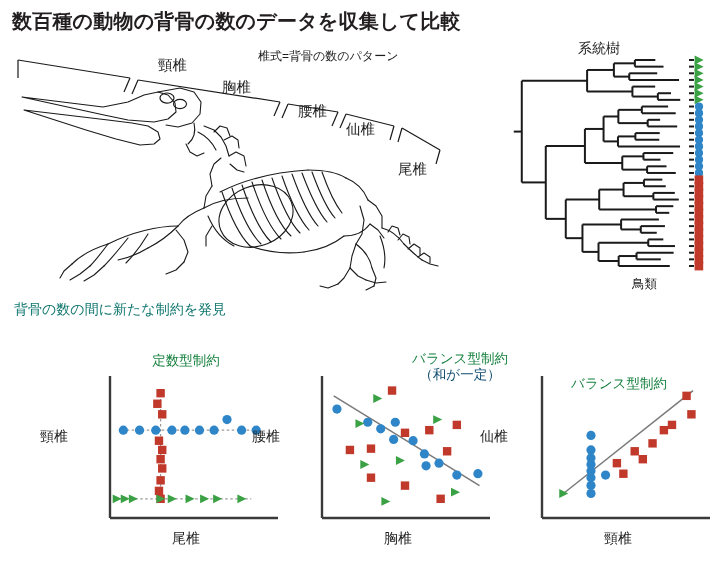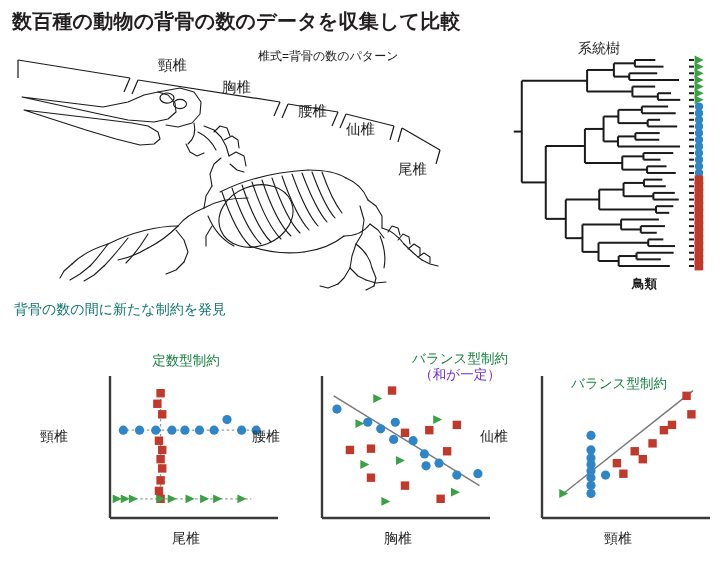--- a/index.html
+++ b/index.html
@@ -30,35 +30,35 @@
   .vert-label{
     font-size:14.5px;color:#1d1d1d;white-space:nowrap;
   }
   #lbl-pattern{font-size:12px;color:#1d1d1d;white-space:nowrap;}
 
   
   #phylo-block{left:505px;top:38px;width:216px;height:240px;}
   #phylo-title{
     left:578px;top:40px;font-size:14px;color:#1d1d1d;white-space:nowrap;
   }
-  #legend{left:612px;top:276px;width:110px;font-weight:bold;}
+  #legend{left:612px;top:276px;width:110px;}
   .legend-row{display:flex;align-items:center;height:16px;margin-bottom:2px;}
   .legend-mark{width:14px;height:14px;margin-right:6px;position:relative;flex:0 0 14px;}
   .mk-square{background:#c0392b;width:10px;height:10px;margin:2px;}
   .mk-circle{background:#2e86c8;width:11px;height:11px;border-radius:50%;margin:1px 1px 1px 1px;}
   .mk-tri{width:0;height:0;border-left:11px solid #3aa144;border-top:6px solid transparent;border-bottom:6px solid transparent;margin:1px 0 0 1px;}
   .legend-text{font-size:12.5px;color:#1d1d1d;white-space:nowrap;}
 
   
   .panel{position:absolute;}
   .panel-title{
     position:absolute;font-size:13.5px;color:#15803d;white-space:nowrap;text-align:center;
   }
   .panel-sub{
-    position:absolute;font-size:13.5px;color:#6d28d9;white-space:nowrap;text-align:center;
+    position:absolute;font-size:13.5px;color:#0c4a6e;white-space:nowrap;text-align:center;
   }
   .axis-x-label{
     position:absolute;font-size:14px;color:#1d1d1d;white-space:nowrap;
   }
   .axis-y-label{
     position:absolute;font-size:14px;color:#1d1d1d;white-space:nowrap;
   }
   svg{overflow:visible;}
 </style>
 </head>

